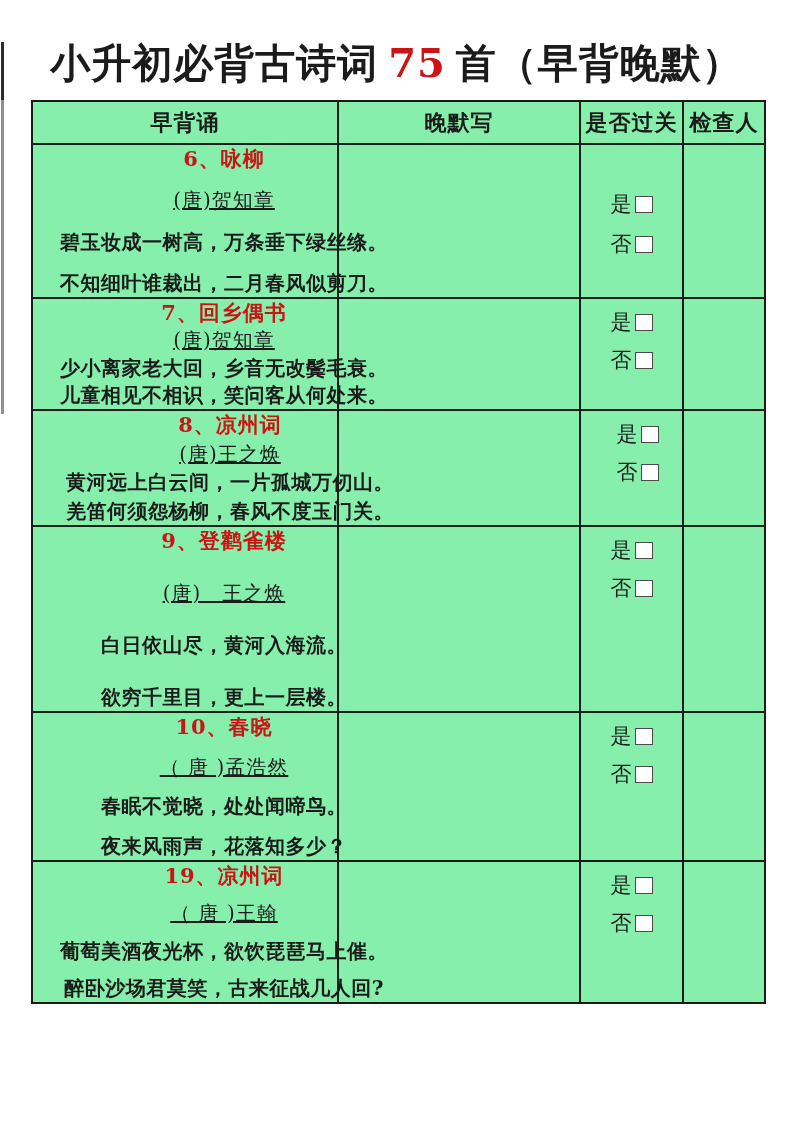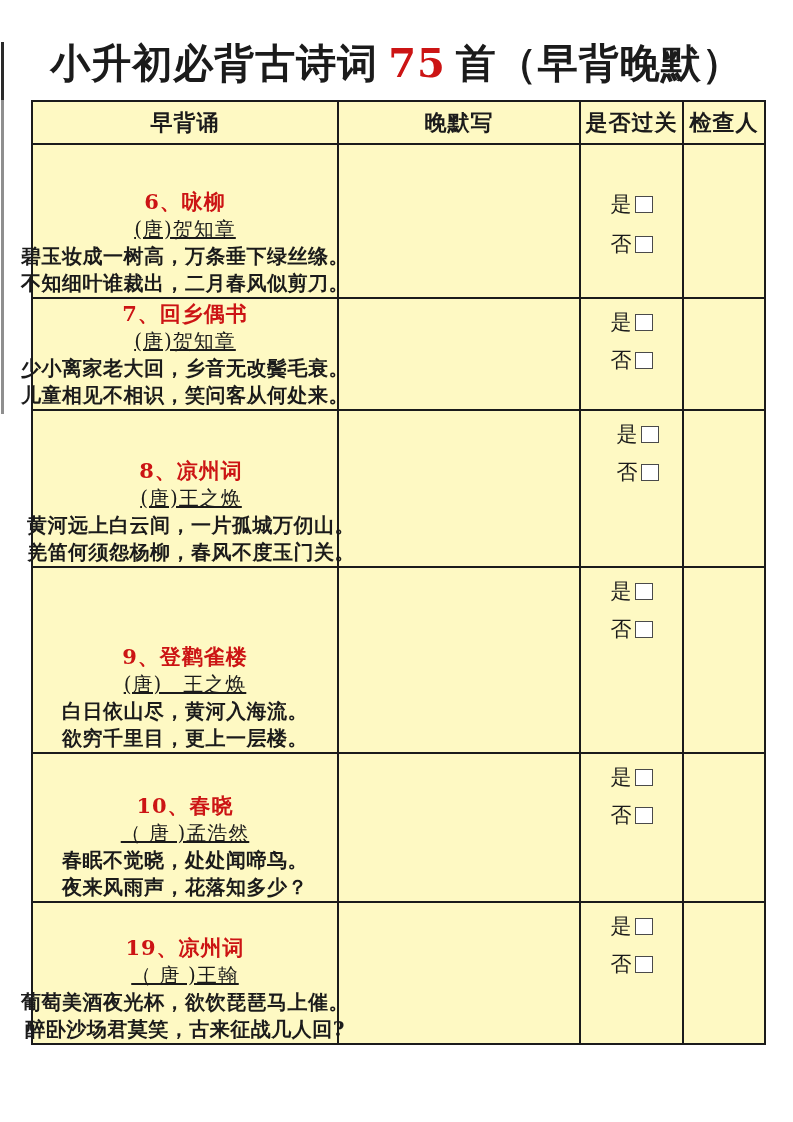--- a/index.html
+++ b/index.html
@@ -26,32 +26,32 @@
   }
   .page-title .num { color: var(--accent); margin: 0 10px; }
   table.sheet {
     position: absolute; left: 31px; top: 100px;
     width: 733px;
     border-collapse: collapse; table-layout: fixed;
   }
   .sheet th, .sheet td {
     border: 2px solid var(--ink);
     padding: 0; vertical-align: top;
-    background: #fef9c3;
+    background: #86efac;
   }
   .sheet th {
     height: 43px; vertical-align: middle;
     font-size: 22px; font-weight: 700; text-align: center;
     letter-spacing: 1px;
   }
   .cell-inner { width: 100%; height: 100%; }
   .morning-inner {
     display: flex; flex-direction: column;
-    justify-content: flex-end; align-items: center;
-    height: 100%; text-align: center;
+    justify-content: space-between; align-items: center;
+    height: 100%; text-align: center; margin-left: 39px;
   }
   .poem-heading {
     color: var(--accent); font-weight: 700; font-size: 21px;
     letter-spacing: 1px;
   }
   .poem-author { font-size: 20px; letter-spacing: 1px; text-decoration: underline; }
   .poem-line { font-size: 20px; font-weight: 700; letter-spacing: 0.5px; white-space: nowrap; }
   .pass-inner {
     display: flex; flex-direction: column; align-items: center;
     padding-top: 10px; gap: 11px; height: 100%;
@@ -59,21 +59,21 @@
   .pass-inner.deep { padding-top: 46px; gap: 13px; }
   .pass-option { font-size: 21px; line-height: 27px; white-space: nowrap; }
   .checkbox {
     display: inline-block; width: 18px; height: 17px;
     border: 1.5px solid #4a4a4a; background: #fff;
     margin-left: 3px; vertical-align: -2px;
   }
   
   tr.r0 > td { height: 154px; }
   tr.r1 > td { height: 112px; }
-  tr.r2 > td { height: 157px; padding-left: 12px; }
+  tr.r2 > td { height: 116px; padding-left: 12px; }
   tr.r3 > td { height: 186px; }
   tr.r4 > td { height: 149px; }
   tr.r5 > td { height: 142px; }
 </style>
 </head>
 <body>
 
 <div class="edge-artifact"></div>
 
 <h1 class="page-title"><span>小升初必背古诗词</span><span class="num">75</span><span>首（早背晚默）</span></h1>

